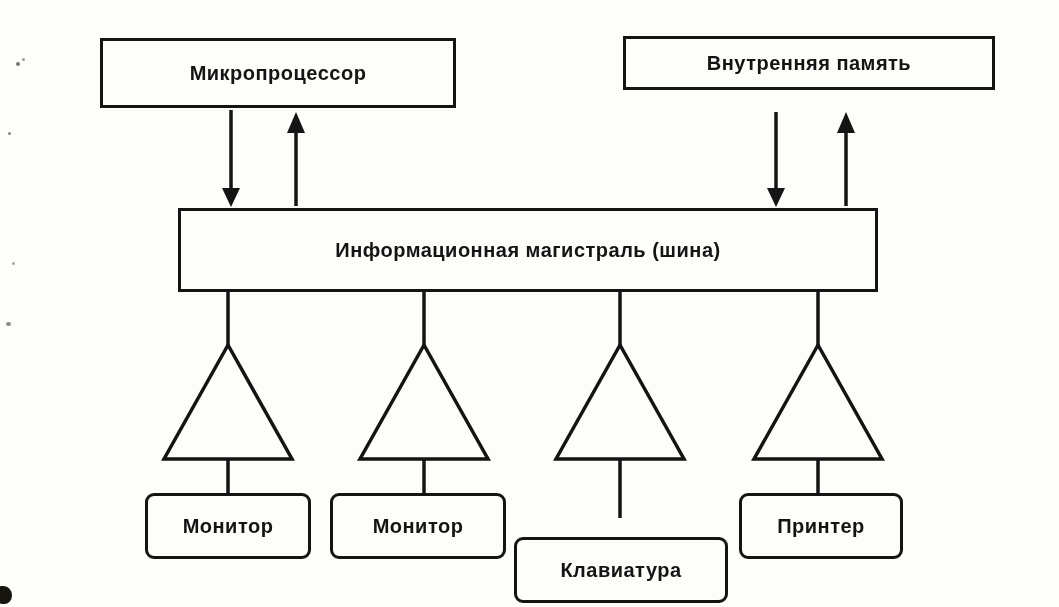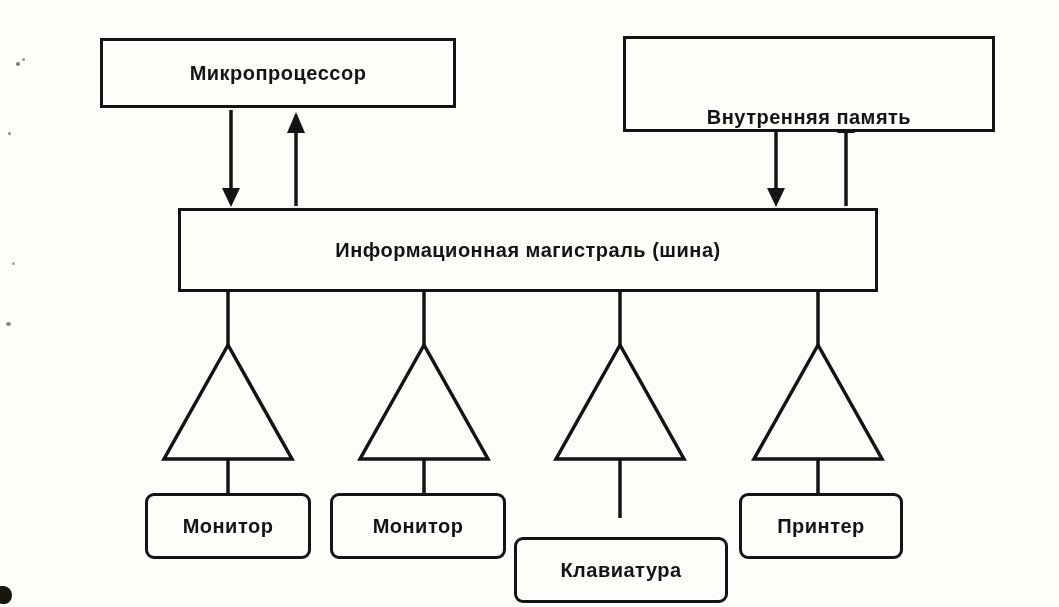--- a/index.html
+++ b/index.html
@@ -29,21 +29,21 @@
     align-items: center;
     justify-content: center;
     font-weight: bold;
     font-size: 20px;
     letter-spacing: 0.5px;
     white-space: nowrap;
     box-sizing: border-box;
   }
   
   .node-mp   { left: 100px; top: 38px;  width: 356px; height: 70px; }
-  .node-mem  { left: 623px; top: 36px;  width: 372px; height: 96px; align-items: flex-end; }
+  .node-mem  { left: 623px; top: 36px;  width: 372px; height: 54px; }
   
   .node-bus  { left: 178px; top: 208px; width: 700px; height: 84px; }
   
   .node-dev  { top: 493px; height: 66px; border-radius: 9px; }
   .node-monitor  { left: 145px; width: 166px; }
   .node-disk     { left: 330px; width: 176px; }
   .node-keyboard { left: 514px; width: 214px; margin-top: 44px; }
   .node-printer  { left: 739px; width: 164px; }
 
   .speck {

